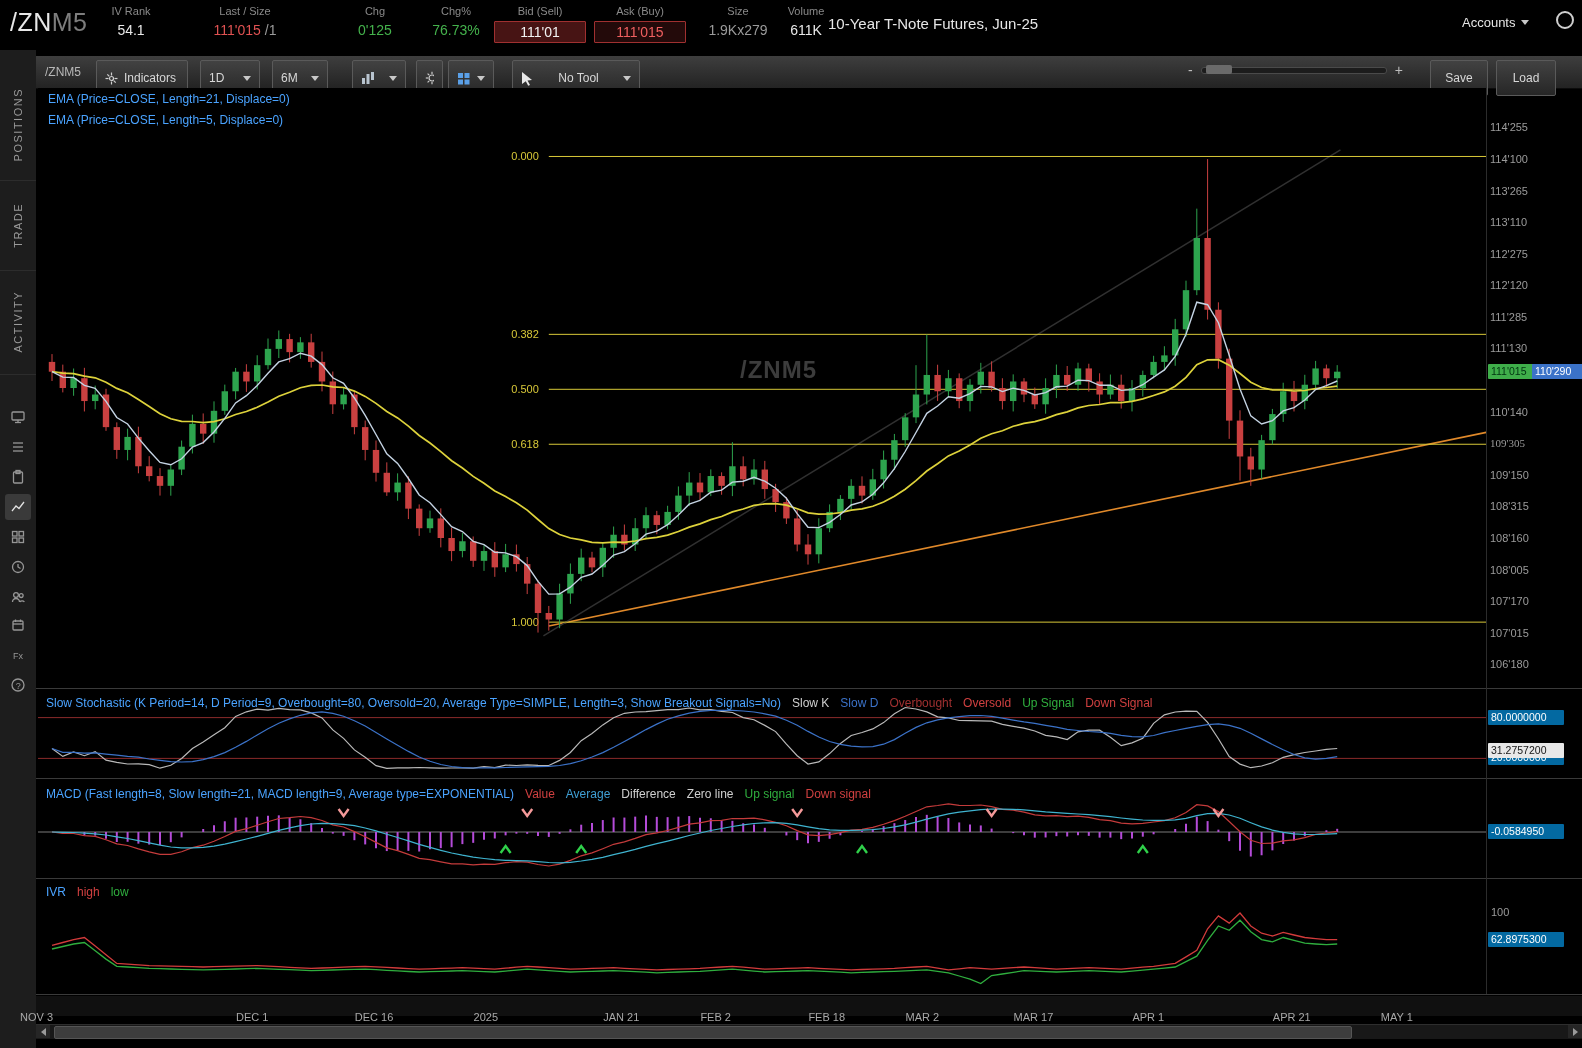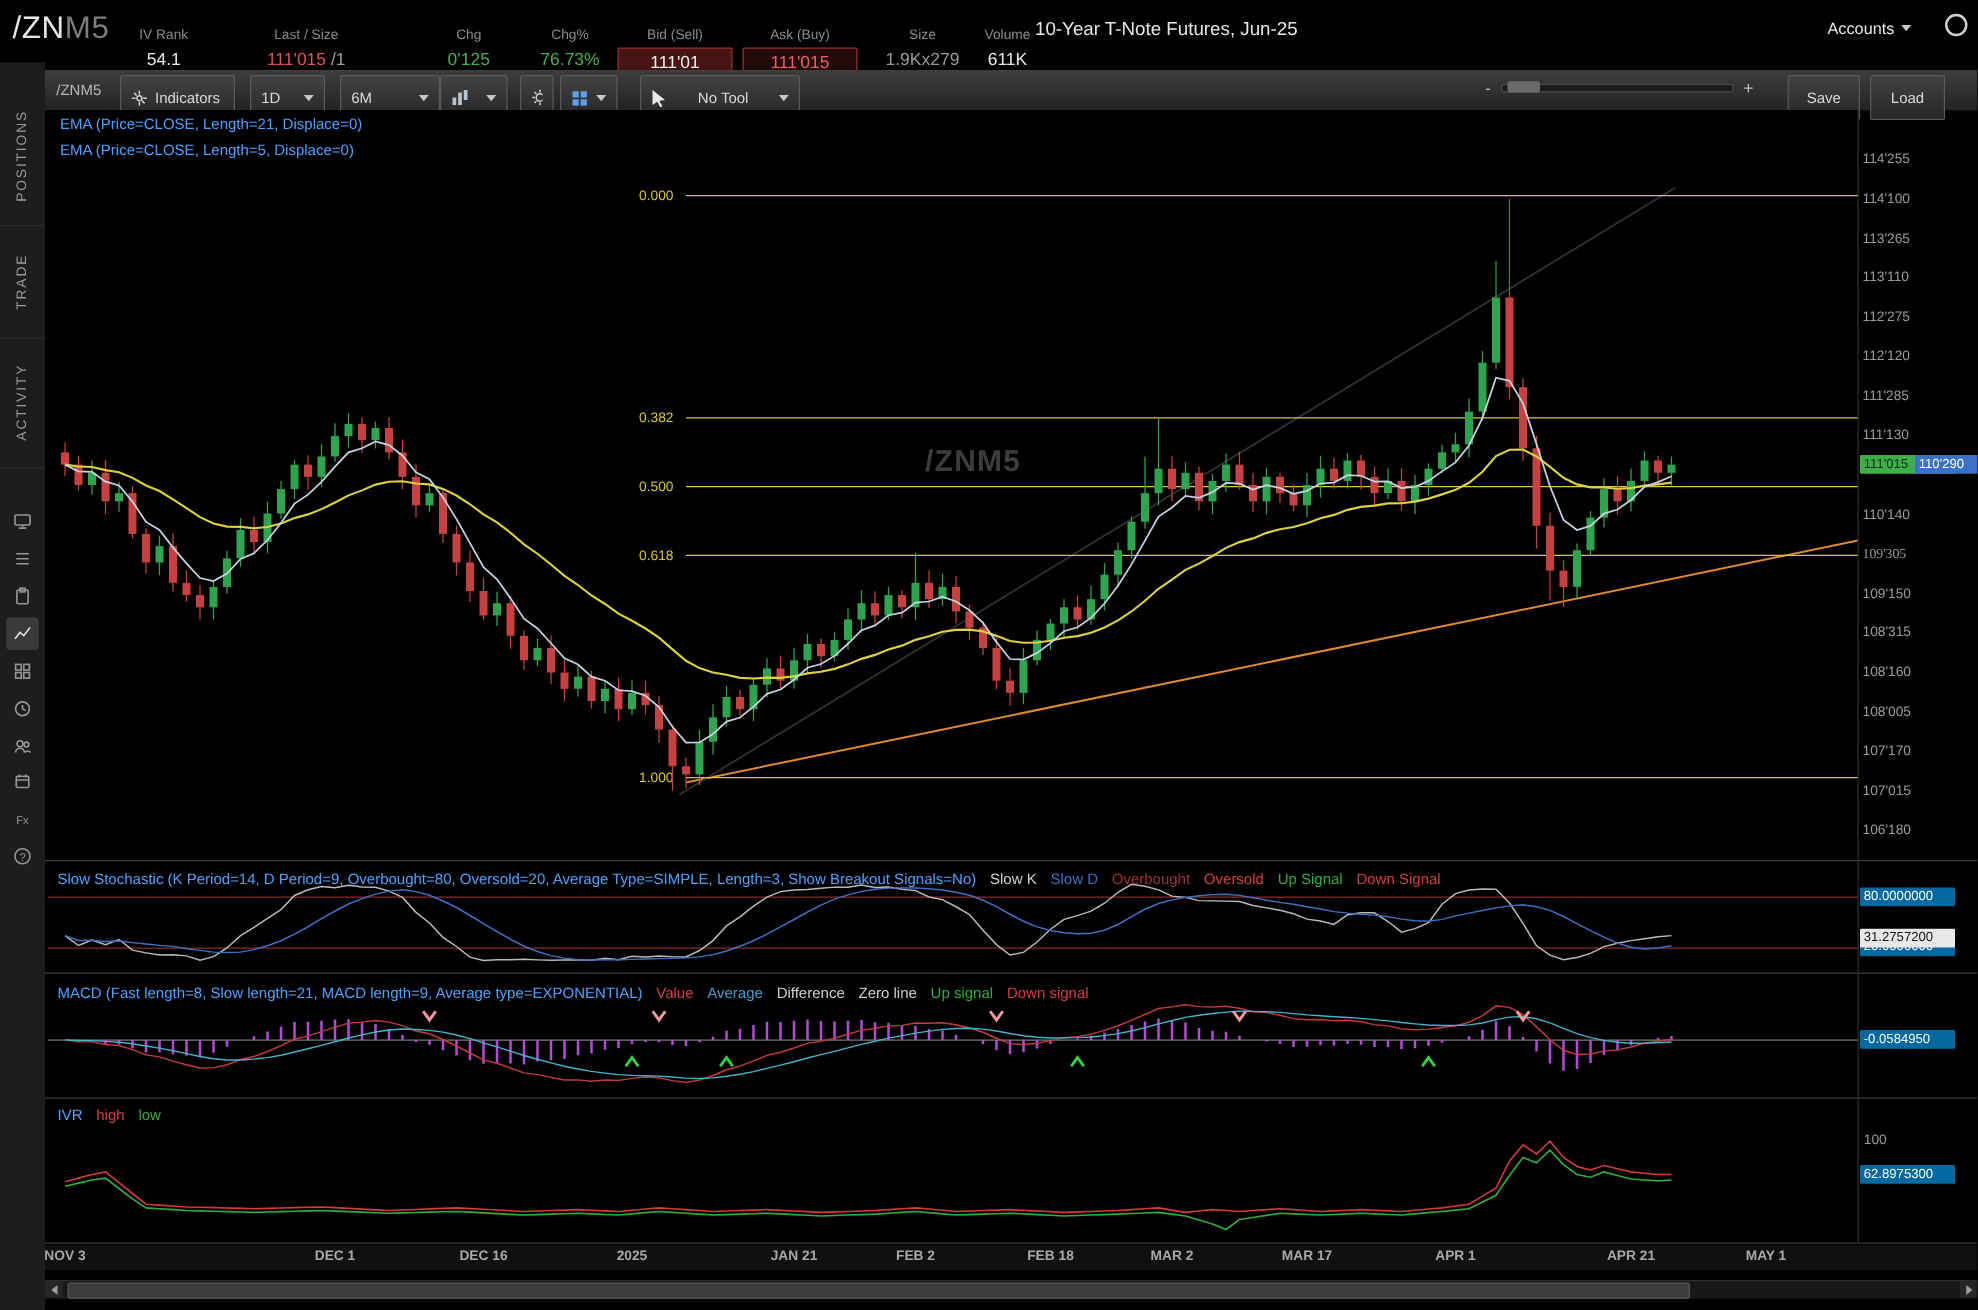--- a/index.html
+++ b/index.html
@@ -1,21 +1,21 @@
 <!DOCTYPE html>
 <html><head>
 <meta charset="utf-8">
 <style>
   html,body{margin:0;padding:0;}
   body{width:1582px;height:1048px;background:#000;font-family:"Liberation Sans",sans-serif;overflow:hidden;position:relative;color:#ddd;}
   
   #hdr{position:absolute;left:0;top:0;width:1582px;height:50px;background:#000;}
   #sym{position:absolute;left:10px;top:8px;font-size:25px;letter-spacing:0.5px;}
   #sym .root{color:#e8e8e8;} #sym .suf{color:#7d7d7d;}
-  .hcol{position:absolute;top:5px;text-align:center;margin-top:17px;}
+  .hcol{position:absolute;top:5px;text-align:center;}
   .hlabel{font-size:11px;color:#8a8a8a;height:14px;}
   .hval{font-size:14px;color:#e8e8e8;margin-top:3px;}
   .red{color:#e05252;} .grn{color:#44b24c;} .gry{color:#9a9a9a;}
   .pricebox{margin-top:2px;height:20px;line-height:20px;font-size:14px;border:1px solid #a03030;border-radius:1px;}
   .bidbox{background:#471414;color:#f2f2f2;}
   .askbox{background:#230a0a;color:#ef5f5f;}
   #contract{position:absolute;left:828px;top:15px;font-size:15px;color:#e6e6e6;}
   #accounts{position:absolute;left:1462px;top:15px;font-size:13px;color:#e6e6e6;display:flex;align-items:center;gap:6px;cursor:pointer;}
   #profile-circle{position:absolute;left:1556px;top:11px;width:18px;height:18px;border:2px solid #cfcfcf;border-radius:50%;box-sizing:border-box;}
   .chev{width:0;height:0;border-left:4px solid transparent;border-right:4px solid transparent;border-top:5px solid #c8c8c8;display:inline-block;}
@@ -49,21 +49,21 @@
   #right-axis{position:absolute;left:1487px;top:88px;width:95px;height:908px;}
   .ptick{position:absolute;left:3px;font-size:11px;color:#9b9b9b;height:14px;line-height:14px;}
   .badge{position:absolute;left:1px;width:70px;height:15px;line-height:15px;font-size:10.5px;padding:0 3px;border-radius:1px;}
   .b-green{background:#3fae4a;color:#031;}
   .b-blue{background:#3b72c8;color:#fff;}
   .b-red{background:#0369a1;color:#fff;}
   .b-white{background:#e8e8e8;color:#151515;}
   .ivtick{position:absolute;left:4px;font-size:11px;color:#9b9b9b;}
   
   #time-axis{position:absolute;left:36px;top:996px;width:1546px;height:20px;background:#101010;}
-  .tlab{position:absolute;top:3px;width:64px;text-align:center;font-size:11px;color:#a8a8a8;font-weight:bold;}
+  .tlab{position:absolute;top:15px;width:64px;font-size:11px;color:#a8a8a8;}
   #sbar{position:absolute;left:36px;top:1024px;width:1546px;height:14px;background:#181818;border-top:1px solid #2e2e2e;}
   #sthumb{position:absolute;left:18px;top:1px;width:1296px;height:11px;background:#3d3d3d;border:1px solid #555;border-radius:2px;cursor:grab;}
   .sarrow{position:absolute;top:0;width:14px;height:13px;background:#262626;display:flex;align-items:center;justify-content:center;cursor:pointer;}
   .tri-l{width:0;height:0;border-top:4px solid transparent;border-bottom:4px solid transparent;border-right:5px solid #9a9a9a;}
   .tri-r{width:0;height:0;border-top:4px solid transparent;border-bottom:4px solid transparent;border-left:5px solid #9a9a9a;}
 </style>
 </head>
 <body>
 
 <header id="hdr">
@@ -202,21 +202,21 @@
           <line x1="2.3" y1="2.3" x2="4.3" y2="4.3"></line>
           <line x1="8.7" y1="8.7" x2="10.7" y2="10.7"></line>
         </g>
       </svg>
     <span>Indicators</span>
   </div>
   <div class="tbtn" style="left:164px;width:60px;justify-content:space-between">
     <span>1D</span>
       <span class="chev"></span>
   </div>
-  <div class="tbtn" style="left:236px;width:80px;justify-content:space-between">
+  <div class="tbtn" style="left:236px;width:56px;justify-content:space-between">
     <span>6M</span>
       <span class="chev"></span>
   </div>
   <div class="tbtn" style="left:316px;width:54px;justify-content:space-between">
     <svg width="14" height="14">
         <g fill="#b8c4cf">
           <rect x="1" y="7" width="3" height="6"></rect>
           <rect x="5.5" y="3" width="3" height="10"></rect>
           <rect x="10" y="1" width="3" height="8"></rect>
         </g>

